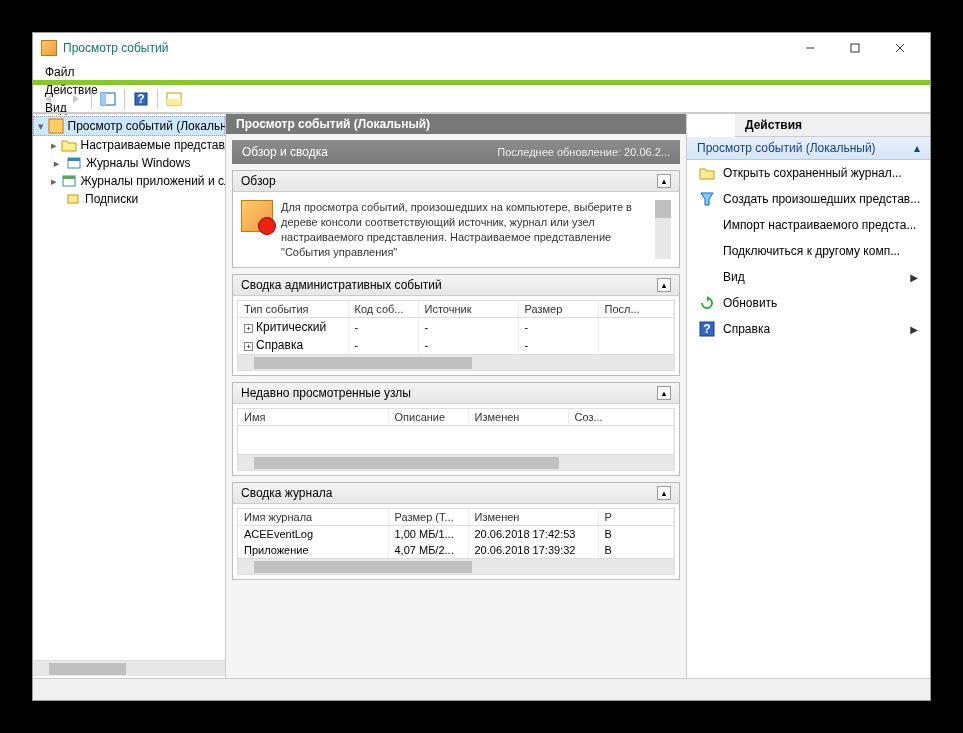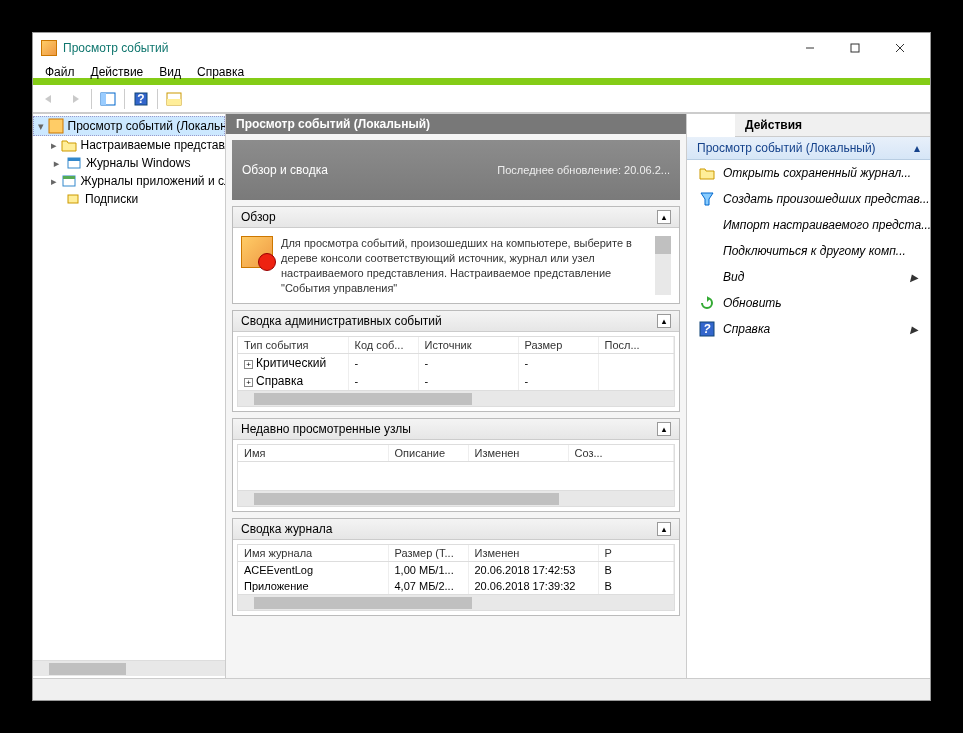--- a/index.html
+++ b/index.html
@@ -3,59 +3,59 @@
 <meta charset="utf-8">
 <style>
 * { box-sizing: border-box; margin: 0; padding: 0; font-family: "Segoe UI", Tahoma, sans-serif; font-size: 12px; }
 body { background: #000; padding: 32px; }
 .window { width: 899px; height: 669px; background: #fff; border: 1px solid #999; display: flex; flex-direction: column; }
 .titlebar { height: 30px; display: flex; align-items: center; padding: 0 8px; background: #fff; }
 .titlebar-icon { width: 16px; height: 16px; margin-right: 6px; background: linear-gradient(135deg,#fc6,#e94); border: 1px solid #c70; display: flex; align-items: center; justify-content: center; font-size: 8px; }
 .titlebar-title { color: #0f766e; flex: 1; }
 .win-controls { display: flex; gap: 0; }
 .win-btn { width: 45px; height: 28px; display: flex; align-items: center; justify-content: center; color: #666; cursor: pointer; }
-.menubar { height: 22px; display: flex; align-items: flex-start; padding: 0 4px; border-bottom: 7px solid #84cc16; }
+.menubar { height: 22px; display: flex; align-items: flex-start; padding: 0 4px; border-bottom: 5px solid #84cc16; flex-direction: column; }
 .menu-item { padding: 2px 8px; cursor: pointer; }
 .toolbar { height: 28px; display: flex; align-items: center; padding: 2px 4px; border-bottom: 1px solid #ccc; gap: 2px; }
 .tool-btn { width: 24px; height: 24px; display: flex; align-items: center; justify-content: center; border: 1px solid transparent; cursor: pointer; }
 .tool-btn.disabled { opacity: .35; cursor: default; }
 .tool-sep { width: 1px; height: 20px; background: #ccc; margin: 0 2px; }
 .content { flex: 1; display: flex; border-top: 1px solid #ccc; overflow: hidden; }
 .tree-pane { width: 193px; border-right: 1px solid #ccc; overflow: auto; padding: 2px 0; }
 .tree-node { display: flex; align-items: center; padding: 1px 4px; white-space: nowrap; cursor: pointer; gap: 4px; }
 .tree-node.selected { background: #cce8ff; border: 1px dotted #99c; }
 .tree-node .exp { width: 11px; height: 11px; font-size: 11px; color: #666; text-align: center; line-height: 11px; }
 .tree-icon { width: 16px; height: 16px; display: inline-flex; align-items: center; justify-content: center; }
 .tree-pane .indent1 { padding-left: 18px; }
 .tree-pane .indent2 { padding-left: 32px; }
 .center-pane { flex: 1; display: flex; flex-direction: column; overflow: hidden; border-right: 1px solid #ccc; background: #f5f5f5; padding: 0; }
 .center-header { background: #787878; color: #fff; font-weight: bold; padding: 3px 10px; }
 .center-body { flex: 1; padding: 6px; overflow: hidden; display: flex; flex-direction: column; gap: 6px; }
-.overview-bar { background: linear-gradient(#8c8c8c,#7a7a7a); color: #fff; padding: 23px 10px; display: flex; justify-content: space-between; align-items: center; font-size: 15px; }
+.overview-bar { background: linear-gradient(#8c8c8c,#7a7a7a); color: #fff; padding: 5px 10px; display: flex; justify-content: space-between; align-items: center; font-size: 15px; }
 .overview-bar .updated { font-size: 11px; color: #eee; }
 .panel { border: 1px solid #bbb; background: #fff; display: flex; flex-direction: column; }
 .panel-head { background: linear-gradient(#f4f4f4,#e6e6e6); border-bottom: 1px solid #ccc; padding: 3px 8px; display: flex; justify-content: space-between; align-items: center; cursor: pointer; }
 .panel-head .chev { width: 14px; height: 14px; border: 1px solid #999; background: #fff; display: flex; align-items: center; justify-content: center; font-size: 9px; }
 .panel-body { padding: 8px; display: flex; gap: 8px; }
 .panel-body.scroll { position: relative; }
 .vscroll { width: 16px; background: #e8e8e8; display: flex; flex-direction: column; }
 .vscroll .thumb { background: #c0c0c0; height: 30%; }
 .info-icon { width: 32px; height: 32px; background: linear-gradient(135deg,#fc6,#e94); border: 1px solid #c70; flex-shrink: 0; position: relative; }
 .info-icon::after { content: ""; position: absolute; right: -4px; bottom: -4px; width: 16px; height: 16px; background: #e21; border-radius: 50%; border: 1px solid #900; }
 .info-text { font-size: 11px; color: #333; line-height: 1.35; }
 .grid { width: 100%; border-collapse: collapse; table-layout: fixed; }
 .grid th, .grid td { text-align: left; padding: 2px 6px; font-size: 11px; border-right: 1px solid #eee; white-space: nowrap; overflow: hidden; text-overflow: ellipsis; margin-left: 6px; }
 .grid th { background: #fff; border-bottom: 1px solid #ddd; font-weight: normal; color: #333; }
 .grid-wrap { border: 1px solid #ddd; margin: 4px; }
 .hscroll { height: 16px; background: #e8e8e8; border-top: 1px solid #ddd; position: relative; }
 .hscroll .thumb { position: absolute; left: 16px; top: 2px; height: 12px; width: 50%; background: #c0c0c0; }
 .actions-pane { width: 243px; display: flex; flex-direction: column; }
 .actions-head { background: #f0f0f0; border-bottom: 1px solid #ccc; padding: 4px 10px; font-weight: bold; margin-left: 48px; }
 .actions-group-head { background: linear-gradient(#e8f0fa,#d6e6f7); border-bottom: 1px solid #b8cde2; padding: 4px 10px; color: #15428b; display: flex; justify-content: space-between; align-items: center; }
-.action-item { display: flex; align-items: center; gap: 8px; padding: 5px 12px; cursor: pointer; white-space: nowrap; overflow: hidden; text-overflow: ellipsis; font-style: italic; }
+.action-item { display: flex; align-items: center; gap: 8px; padding: 5px 12px; cursor: pointer; white-space: nowrap; overflow: hidden; text-overflow: ellipsis; }
 .action-icon { width: 16px; height: 16px; display: inline-flex; align-items: center; justify-content: center; flex-shrink: 0; }
 .action-item .arrow { margin-left: auto; color: #333; font-size: 10px; }
 .statusbar { height: 22px; border-top: 1px solid #ccc; background: #f0f0f0; }
 .plus-box { display: inline-block; width: 9px; height: 9px; border: 1px solid #888; font-size: 8px; line-height: 7px; text-align: center; margin-right: 3px; }
 svg { display: block; }
 </style>
 </head>
 <body>
 
 <div class="window">

